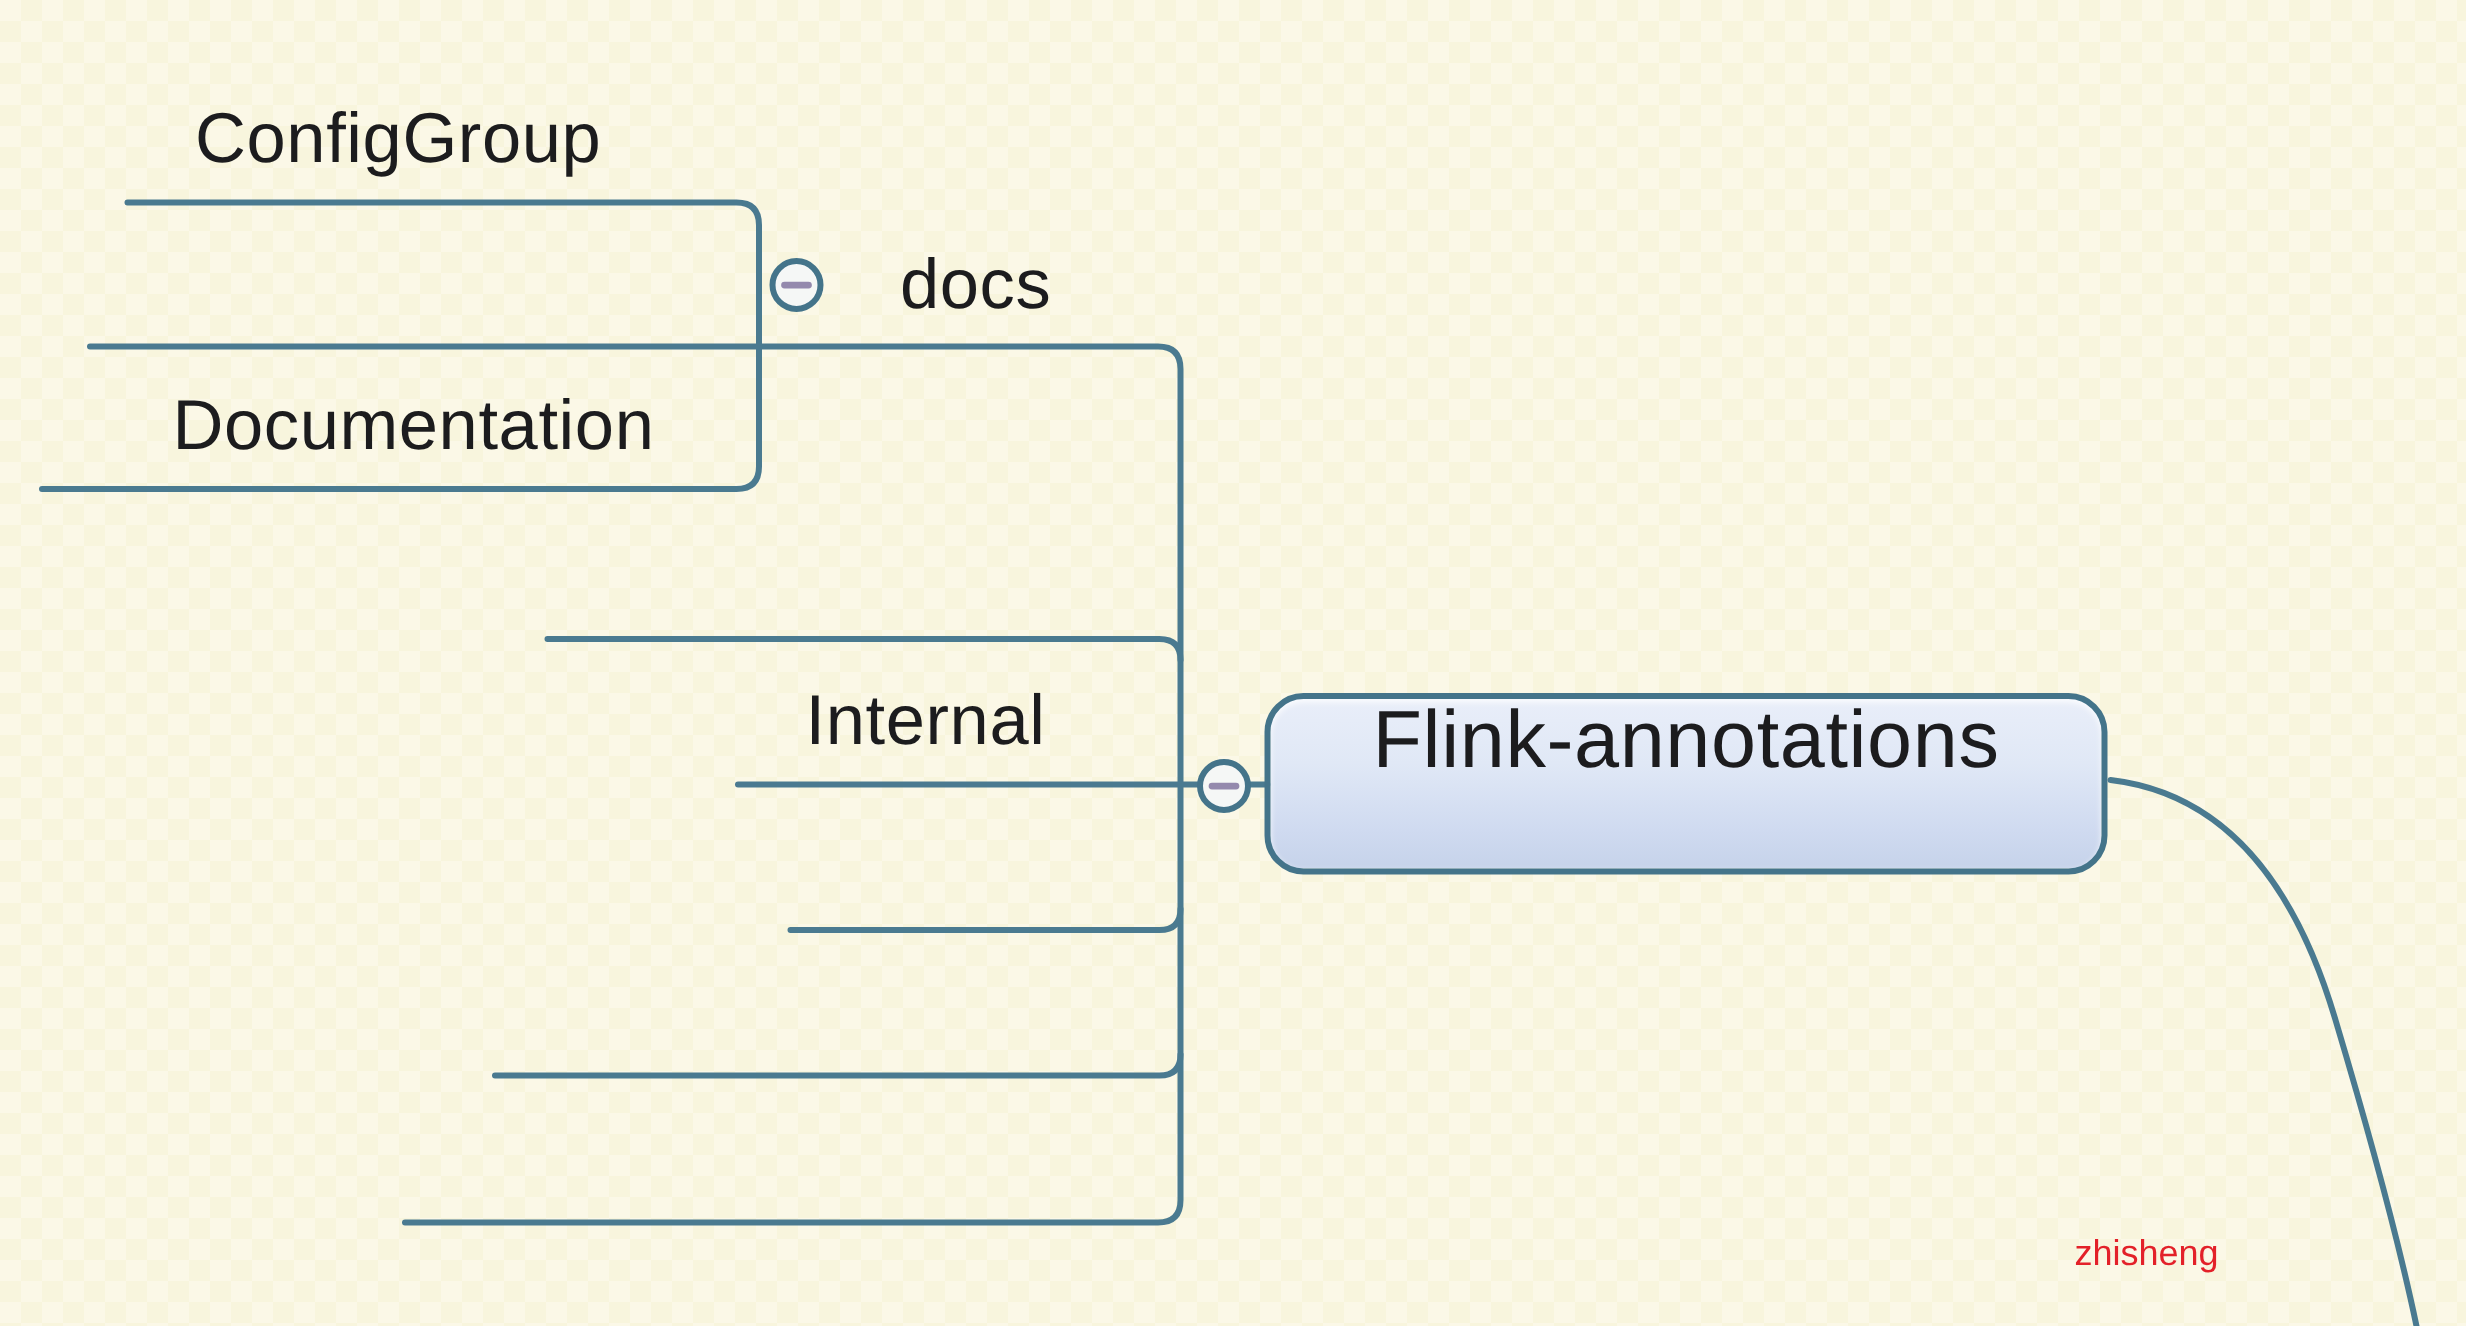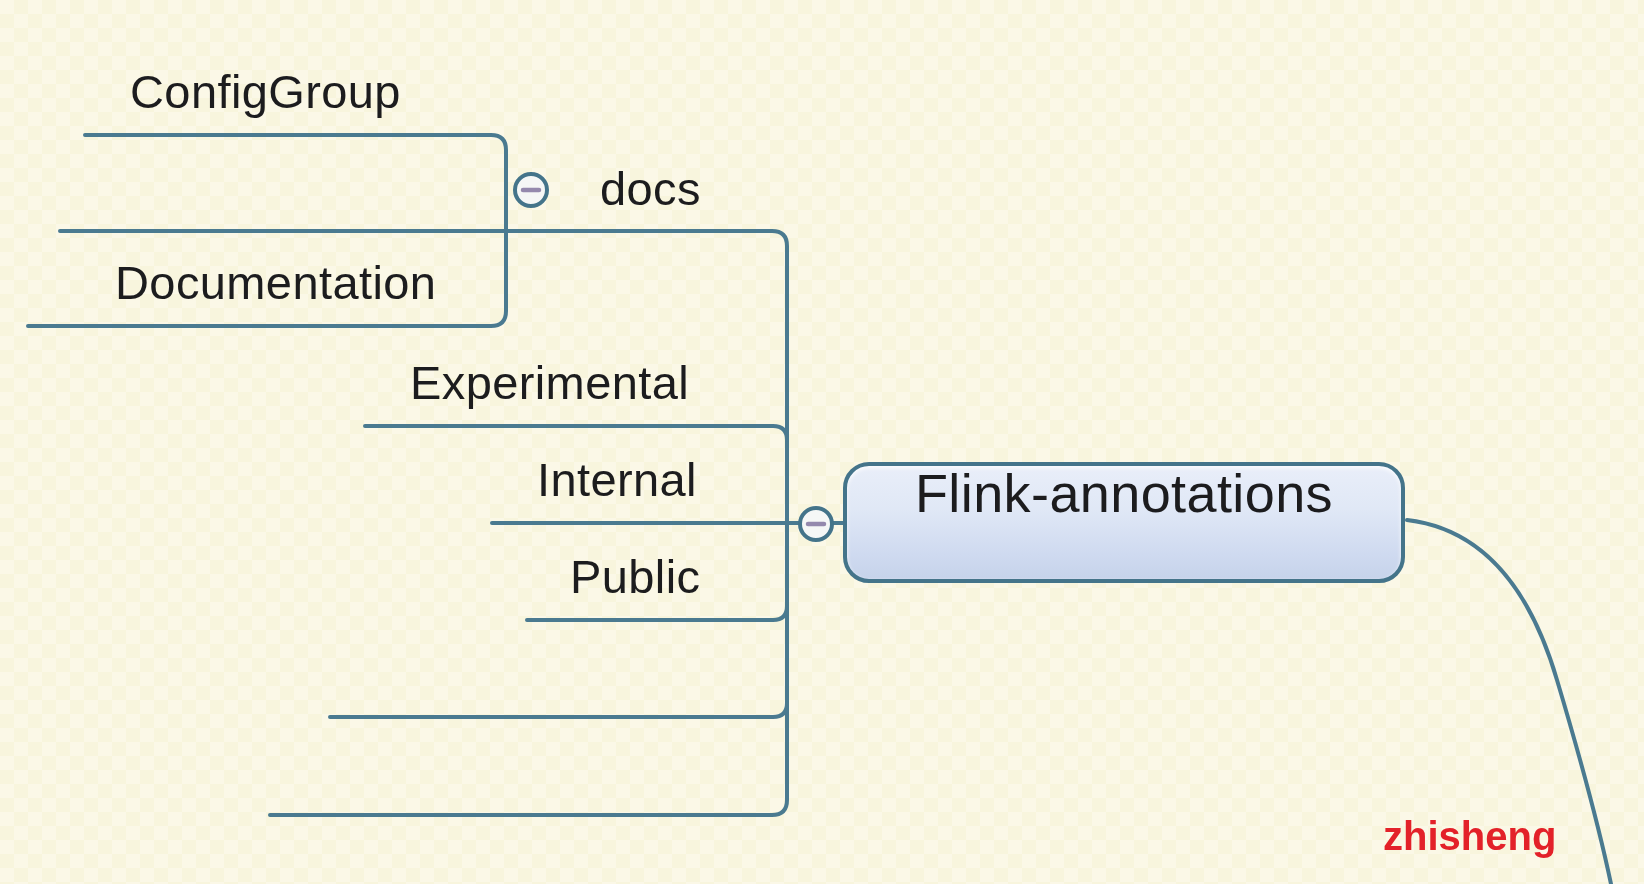--- a/index.html
+++ b/index.html
@@ -73,23 +73,23 @@
     font-size: 54px;
     line-height: 54px;
     letter-spacing: 0.4px;
     color: #1c1c1e;
     white-space: nowrap;
   }
   .watermark {
     position: absolute;
     left: 1383px;
     top: 816px;
-    font-size: 40px;
+    font-size: 24px;
     line-height: 40px;
-    font-weight: 700;
+    font-weight: 400;
     color: #e32129;
     white-space: nowrap;
   }
   
   .t-config-group        { left: 130px; top: 68px;  }
   .t-config-groups       { left: 110px; top: 164px; }
   .t-documentation       { left: 88px;  top: 259px; margin-left: 27px; }
   .t-docs                { left: 600px; top: 165px; }
   .t-experimental        { left: 410px; top: 359px; }
   .t-internal            { left: 537px; top: 456px; }
@@ -131,19 +131,17 @@
     </g>
   </svg>
 
   <div class="root-topic">
     <span class="root-label">Flink-annotations</span>
   </div>
 
   <div class="topic-label t-config-group">ConfigGroup</div>
   <div class="topic-label t-documentation">Documentation</div>
   <div class="topic-label t-docs">docs</div>
-  <div class="topic-label t-experimental">Experimental</div>
   <div class="topic-label t-internal">Internal</div>
-  <div class="topic-label t-public">Public</div>
 
   <div class="watermark">zhisheng</div>
 
 </div>
 
 </body></html>

